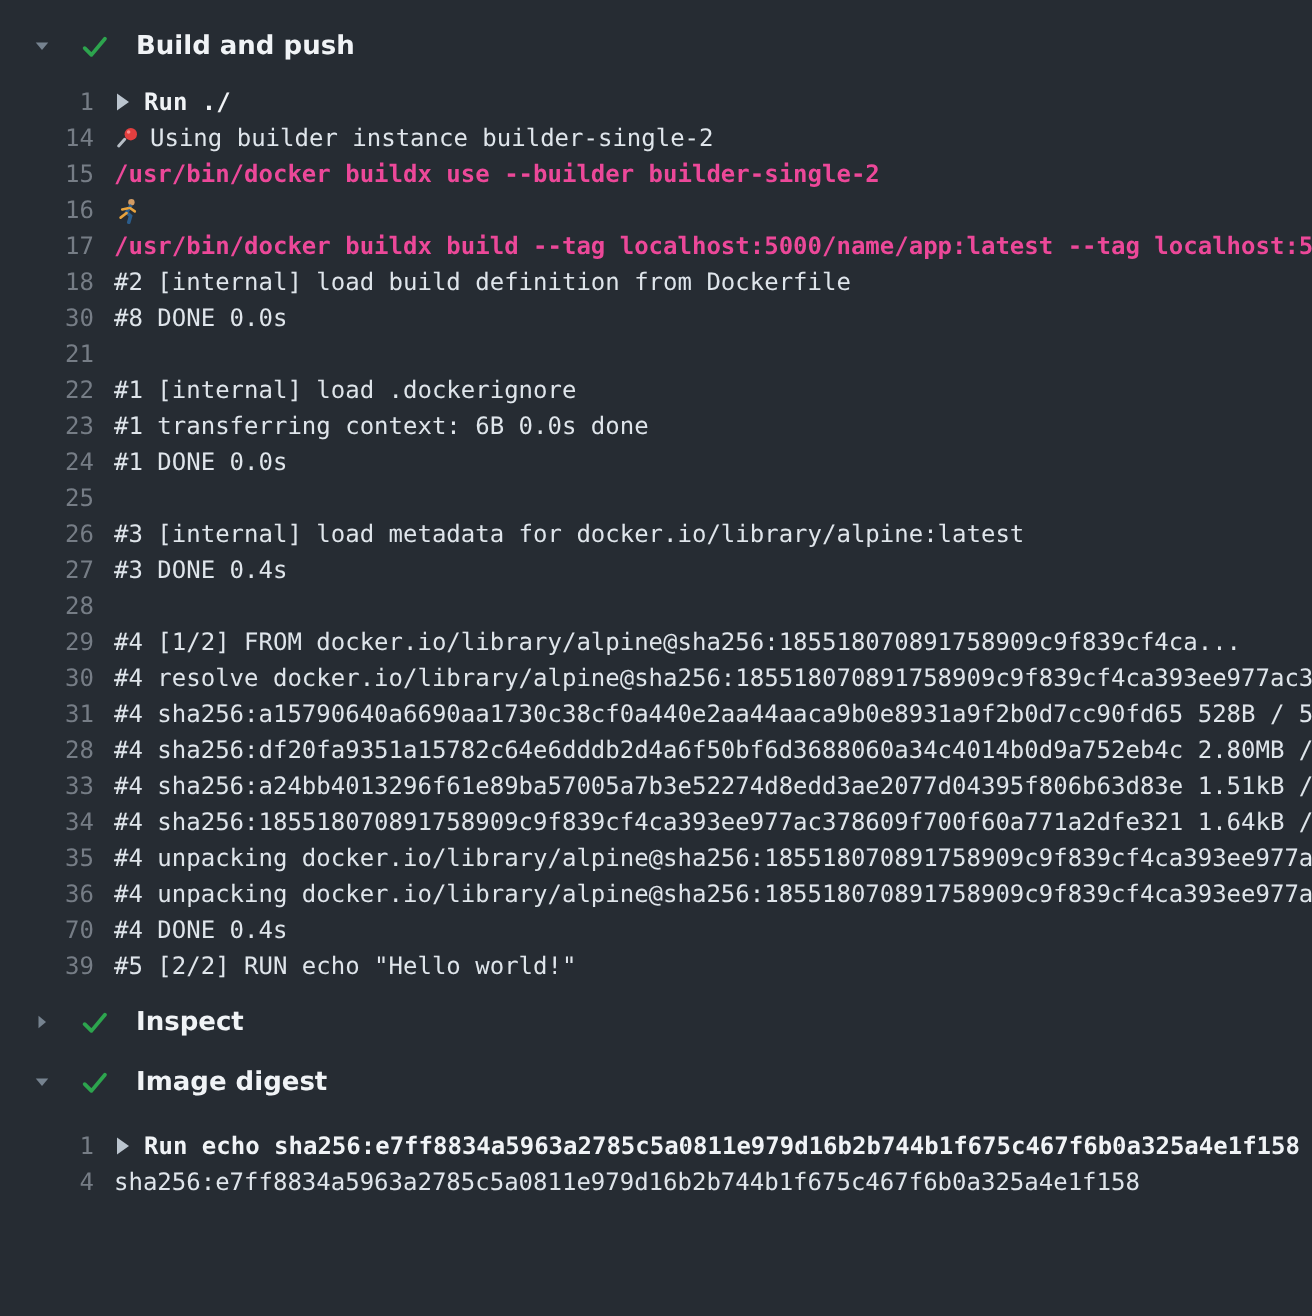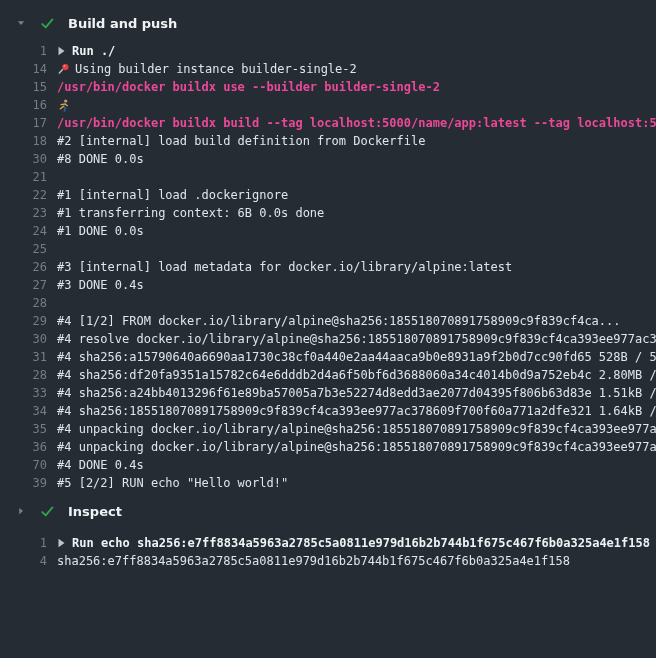--- a/index.html
+++ b/index.html
@@ -139,19 +139,32 @@
           <path d="M5.2 3l6 5-6 5z" fill="#768390"></path>
         </svg>
       </span>
       <span class="check-icon">
         <svg width="15" height="15" viewBox="0 0 16 16" fill="none" stroke="#2da44e" stroke-width="2" stroke-linecap="round" stroke-linejoin="round">
           <path d="M2.5 8.6l3.6 3.6L13.3 3.6"></path>
         </svg>
       </span>
       <span class="section-title">Inspect</span>
     </div>
+    <div class="section-header">
+      <span class="toggle-icon">
+        <svg width="10" height="10" viewBox="0 0 16 16">
+          <path d="M3 5.2l5 6 5-6z" fill="#768390"></path>
+        </svg>
+      </span>
+      <span class="check-icon">
+        <svg width="15" height="15" viewBox="0 0 16 16" fill="none" stroke="#2da44e" stroke-width="2" stroke-linecap="round" stroke-linejoin="round">
+          <path d="M2.5 8.6l3.6 3.6L13.3 3.6"></path>
+        </svg>
+      </span>
+      <span class="section-title">Image digest</span>
+    </div>
     <div class="log-lines digest">
       <div class="log-line"><span class="line-num">1</span><span class="line-text group"><span class="inline-icon arrow"><svg width="9" height="10" viewBox="0 0 8 10">
               <path d="M1 0.8l6 4.2-6 4.2z" fill="#bac4ce"></path>
             </svg></span><span class="txt">Run echo sha256:e7ff8834a5963a2785c5a0811e979d16b2b744b1f675c467f6b0a325a4e1f158</span></span></div>
       <div class="log-line"><span class="line-num">4</span><span class="line-text normal"><span class="txt">sha256:e7ff8834a5963a2785c5a0811e979d16b2b744b1f675c467f6b0a325a4e1f158</span></span></div>
     </div>
   </div>
 
 </body></html>

